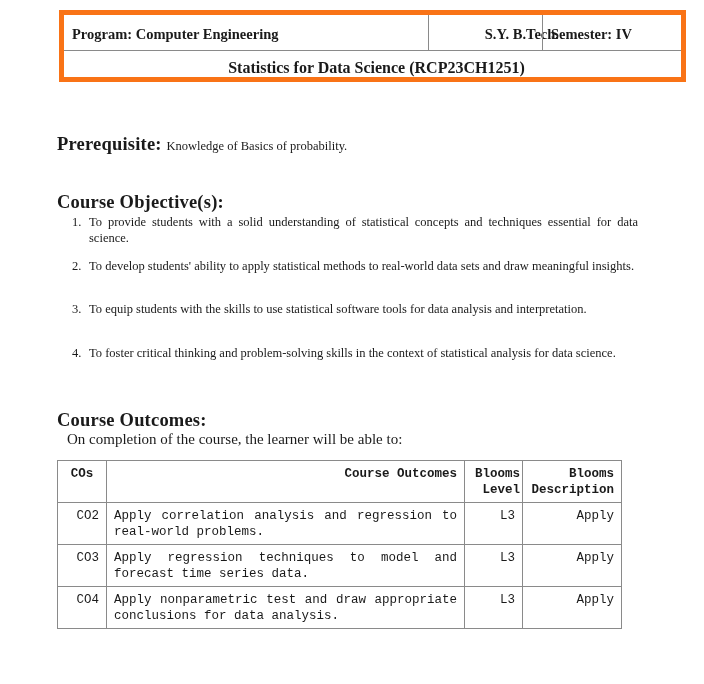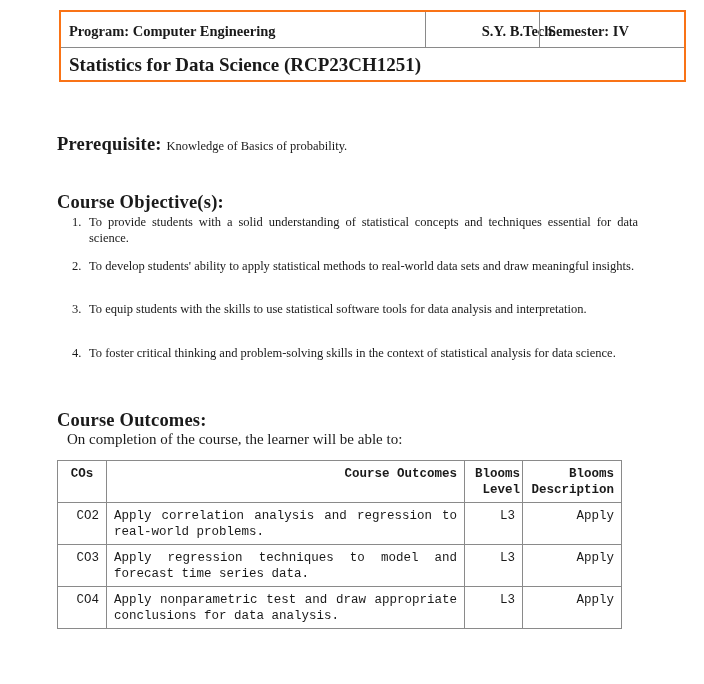--- a/index.html
+++ b/index.html
@@ -16,21 +16,21 @@
     color: #1a1a1a;
   }
 
   
   .hdr-table {
     position: absolute;
     left: 59px;
     top: 10px;
     width: 627px;
     height: 72px;
-    border: 2px solid #f97316;
+    border: 5px solid #f97316;
     box-sizing: border-box;
   }
   .hdr-row1 {
     position: absolute;
     left: 0; top: 0;
     width: 100%;
     height: 36px;
     border-bottom: 1px solid #8a8a8a;
     box-sizing: border-box;
   }
@@ -47,25 +47,26 @@
   }
   .hdr-cell.c1 { left: 0; width: 364px; }
   .hdr-cell.c2 { left: 364px; width: 131px; border-left: 1px solid #8a8a8a; text-align: right; }
   .hdr-cell.c3 { left: 478px; width: 153px; border-left: 1px solid #8a8a8a; }
   .hdr-row2 {
     position: absolute;
     left: 0; top: 36px;
     width: 100%;
     height: 34px;
     line-height: 34px;
-    font-size: 19px;
+    font-size: 16px;
     font-weight: bold;
     padding-left: 8px;
     box-sizing: border-box;
     white-space: nowrap;
+    text-align: center;
   }
 
   
   .section-heading {
     position: absolute;
     left: 57px;
     font-weight: bold;
     font-size: 18.5px;
     white-space: nowrap;
     letter-spacing: 0.2px;

